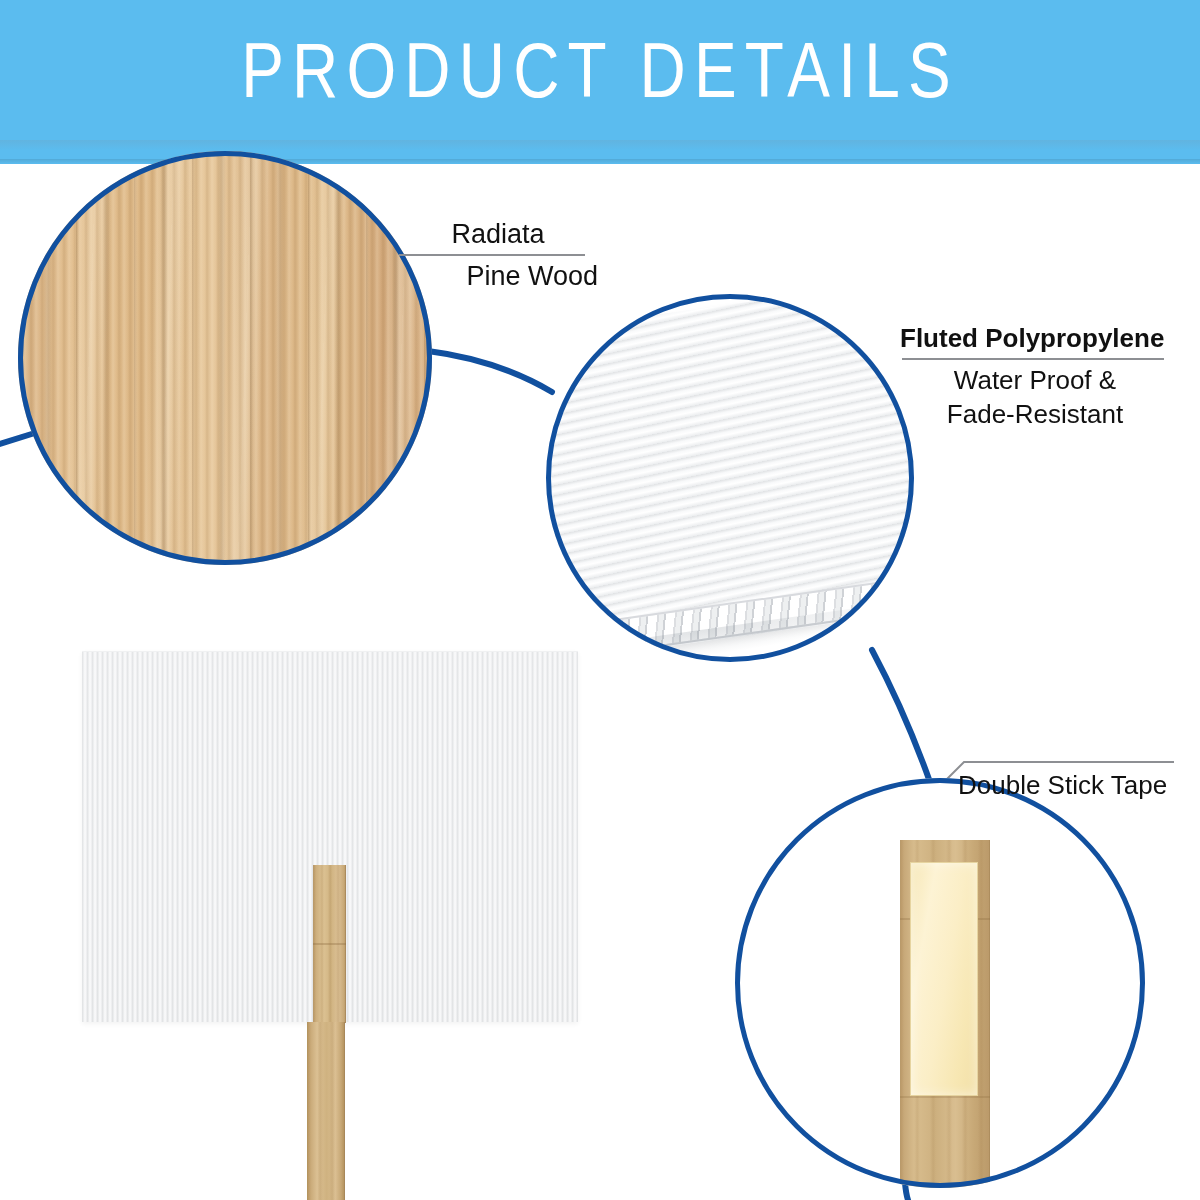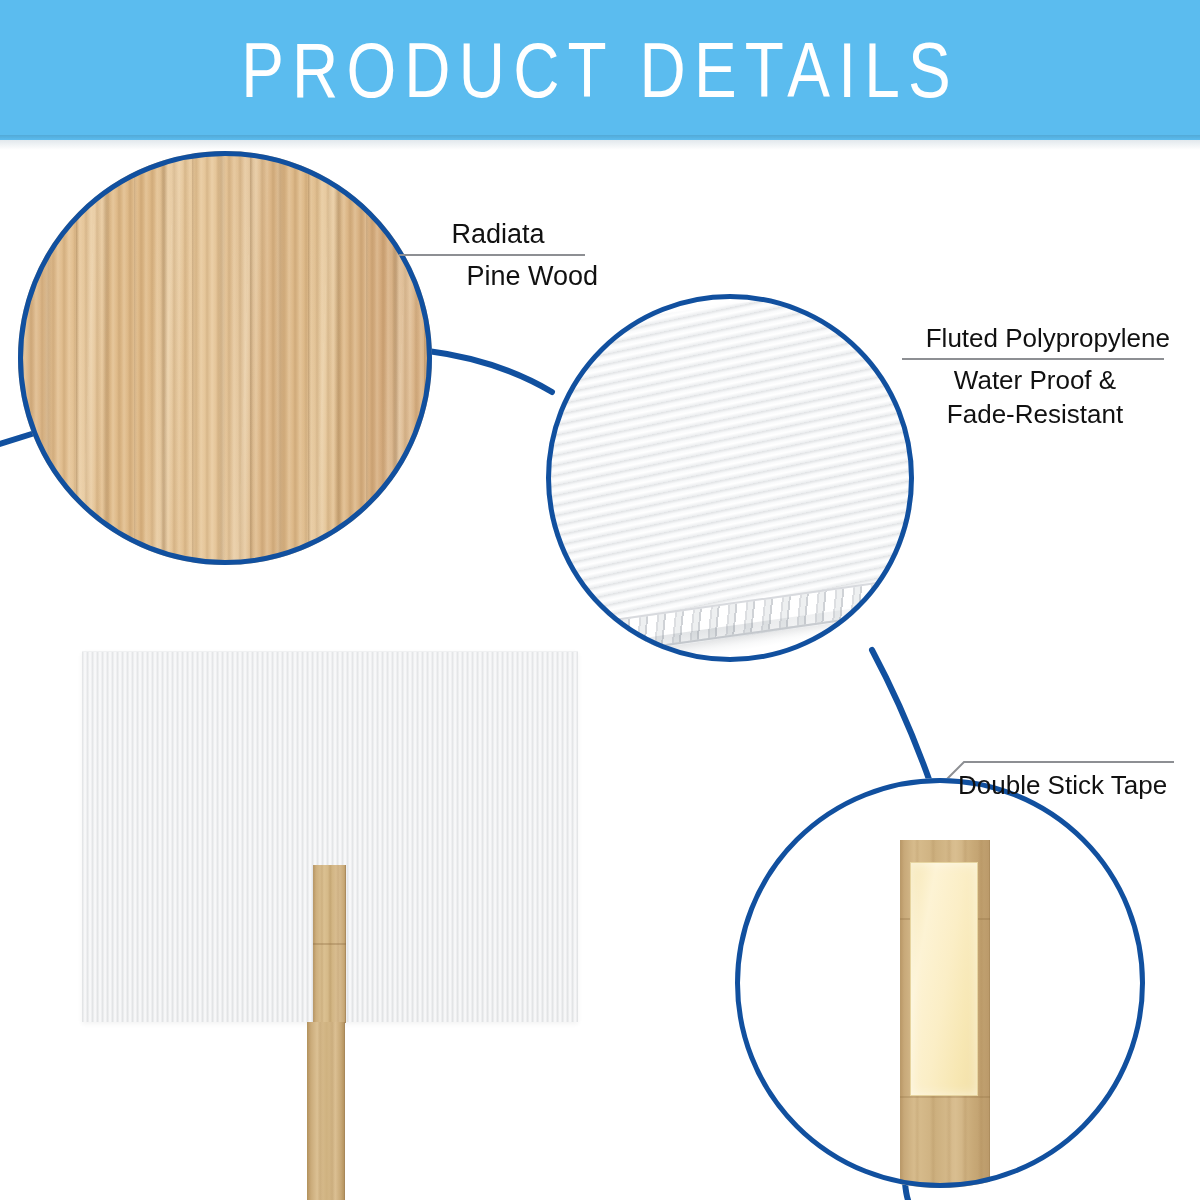--- a/index.html
+++ b/index.html
@@ -12,21 +12,21 @@
   }
   #stage {
     position: relative;
     width: 1200px; height: 1200px;
     background: #ffffff;
   }
 
   
   #header-band {
     position: absolute; left: 0; top: 0;
-    width: 1200px; height: 140px;
+    width: 1200px; height: 164px;
     background: #5bbcef;
     overflow: hidden;
   }
   #header-band::after {
     content: "";
     position: absolute; left: 0; bottom: 0;
     width: 100%; height: 5px;
     background: linear-gradient(to bottom, rgba(0,0,0,0.10), rgba(0,0,0,0.0));
   }
   #header-title {
@@ -192,21 +192,21 @@
   }
 
   
   #label-wood { left: 398px; top: 208px; width: 200px; }
   #label-wood .label-line-1 { font-size: 27px; text-align: center; line-height: 34px; }
   #label-wood .label-rule  { width: 186px; margin: 3px 0 2px 1px; }
   #label-wood .label-line-2 { font-size: 27px; text-align: right; line-height: 36px; }
 
   
   #label-flute { left: 900px; top: 313px; width: 270px; }
-  #label-flute .label-line-1 { font-size: 26px; text-align: right; line-height: 33px; }
+  #label-flute .label-line-1 { font-size: 26px; text-align: left; line-height: 33px; font-weight: bold; }
   #label-flute .label-rule  { width: 262px; margin: 3px 0 3px 2px; }
   #label-flute .label-line-2 { font-size: 26px; text-align: center; line-height: 34px; }
   #label-flute .label-line-3 { font-size: 26px; text-align: center; line-height: 34px; }
 
   
   #label-tape { left: 958px; top: 760px; width: 230px; }
   #label-tape .label-line-1 { font-size: 26px; text-align: left; line-height: 33px; }
 
   
   #product-board {

